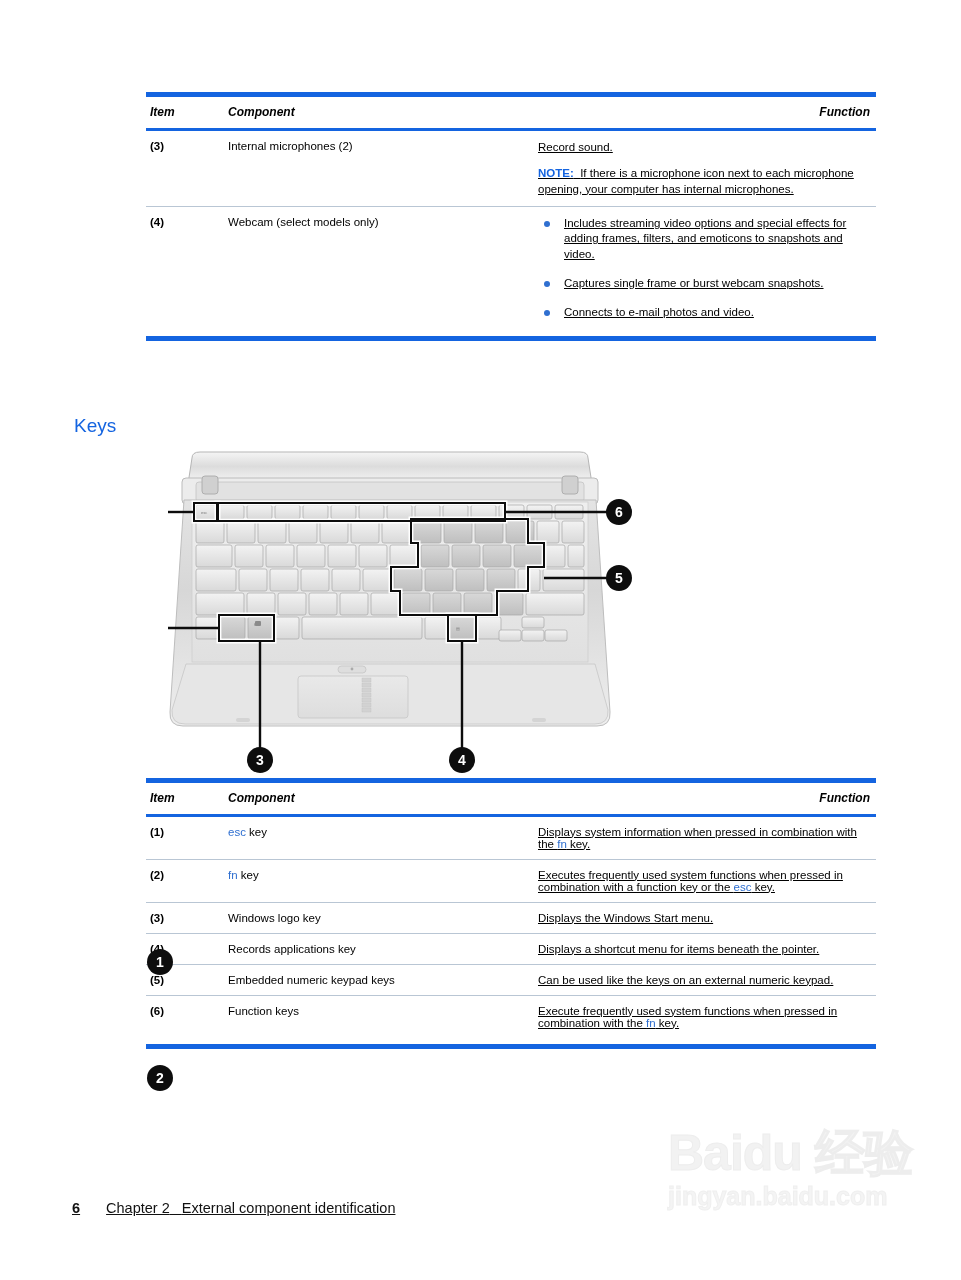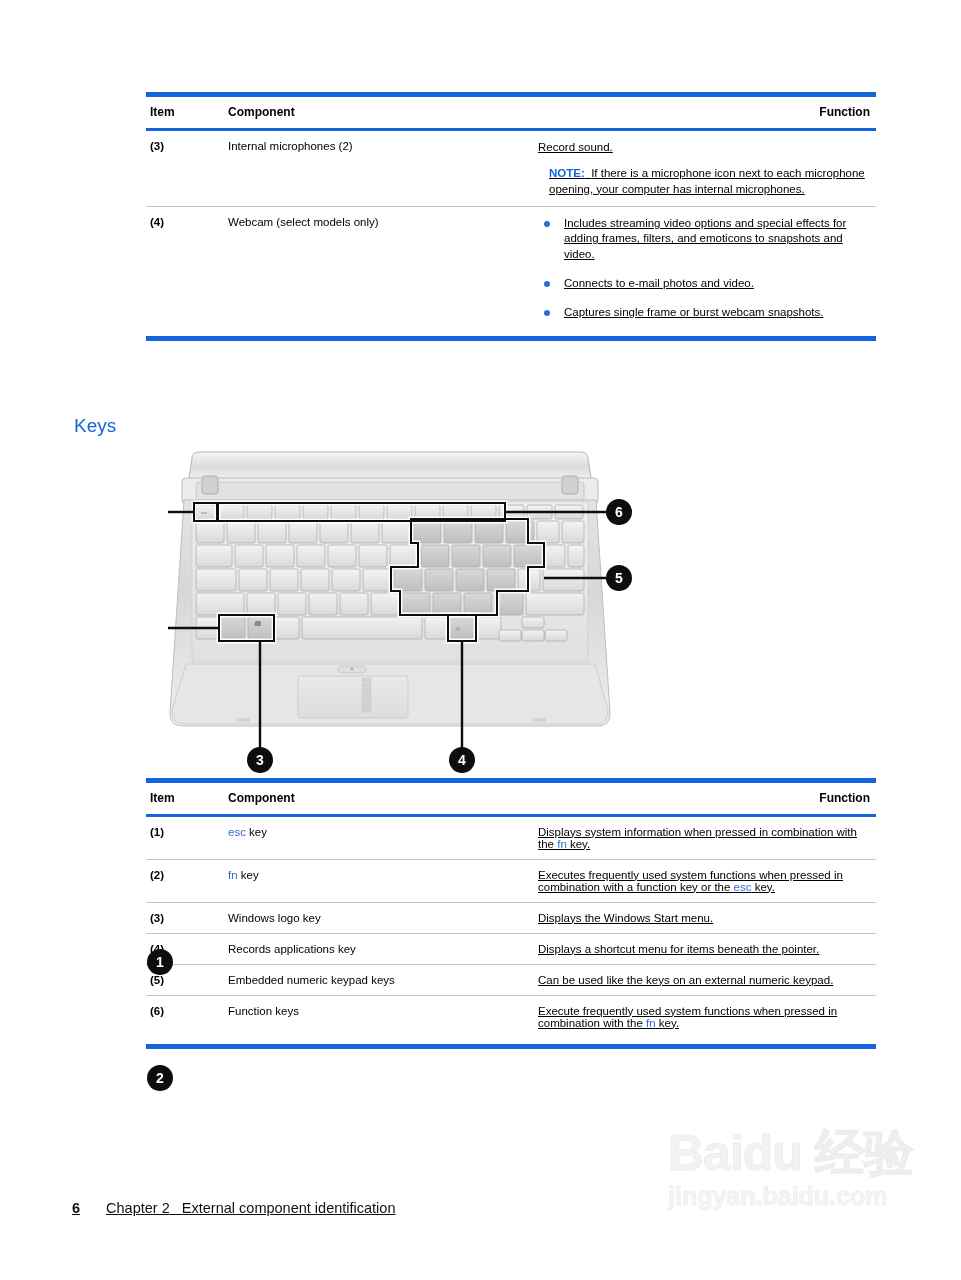--- a/index.html
+++ b/index.html
@@ -28,29 +28,29 @@
   .rule-head-thin { height: 2.5px; background: #1464e0; width: 730px; }
   .rule-bottom-thick { height: 5px; background: #1464e0; width: 730px; }
   .rule-row { height: 1px; background: #b9c6d4; width: 730px; }
 
   .trow { display: flex; }
   .cell-item   { width: 82px; flex: none; padding: 9px 4px 9px 4px; }
   .cell-comp   { width: 310px; flex: none; padding: 9px 8px 9px 0px; }
   .cell-func   { flex: 1; padding: 9px 6px 9px 0px; text-decoration: underline; }
 
   .hdr .cell-item, .hdr .cell-comp, .cell-hdr-func {
-    font-weight: bold; font-size: 12px; padding-top: 8px; padding-bottom: 9px;
+    font-weight: bold; font-size: 12px; padding-top: 8px; padding-bottom: 9px; font-style: italic;
   }
   .cell-hdr-func { flex:1; padding-left:0; padding-right:6px;text-align:right; }
 
   .itemnum { font-weight: bold; font-size: 11.5px; }
   .link { color: #2f6fd0; }
   .note-label { color: #1464e0; font-weight: bold; }
   .para { margin: 0; line-height: 1.35; }
-  .para + .para { margin-top: 11px; margin-left: 11px; }
+  .para + .para { margin-top: 11px; }
 
   ul.bullets { list-style: none; margin: 0; padding: 0; }
   ul.bullets li {
     position: relative; padding-left: 26px; line-height: 1.33; margin-bottom: 14px;
   }
   ul.bullets li:last-child { margin-bottom: 0; }
   ul.bullets li::before {
     content: ""; position: absolute; left: 6px; top: 5px;
     width: 6px; height: 6px; border-radius: 50%; background: #2f6fd0;
   }
@@ -127,22 +127,22 @@
     </div>
 
     <div class="rule-row"></div>
 
     <div class="trow">
       <div class="cell-item itemnum">(4)</div>
       <div class="cell-comp">Webcam (select models only)</div>
       <div class="cell-func">
         <ul class="bullets">
           <li>Includes streaming video options and special effects for adding frames, filters, and emoticons to snapshots and video.</li>
+          <li>Captures single frame or burst webcam snapshots.</li>
           <li>Connects to e-mail photos and video.</li>
-          <li>Captures single frame or burst webcam snapshots.</li>
         </ul>
       </div>
     </div>
 
     <div class="rule-bottom-thick" style="margin-top:7px;"></div>
   </div>
 
   <div class="section-heading">Keys</div>
 
   <div class="figure">

